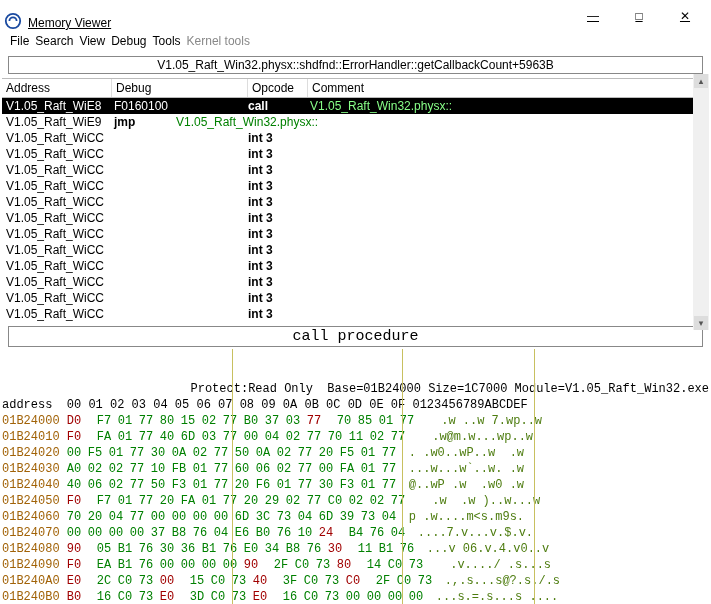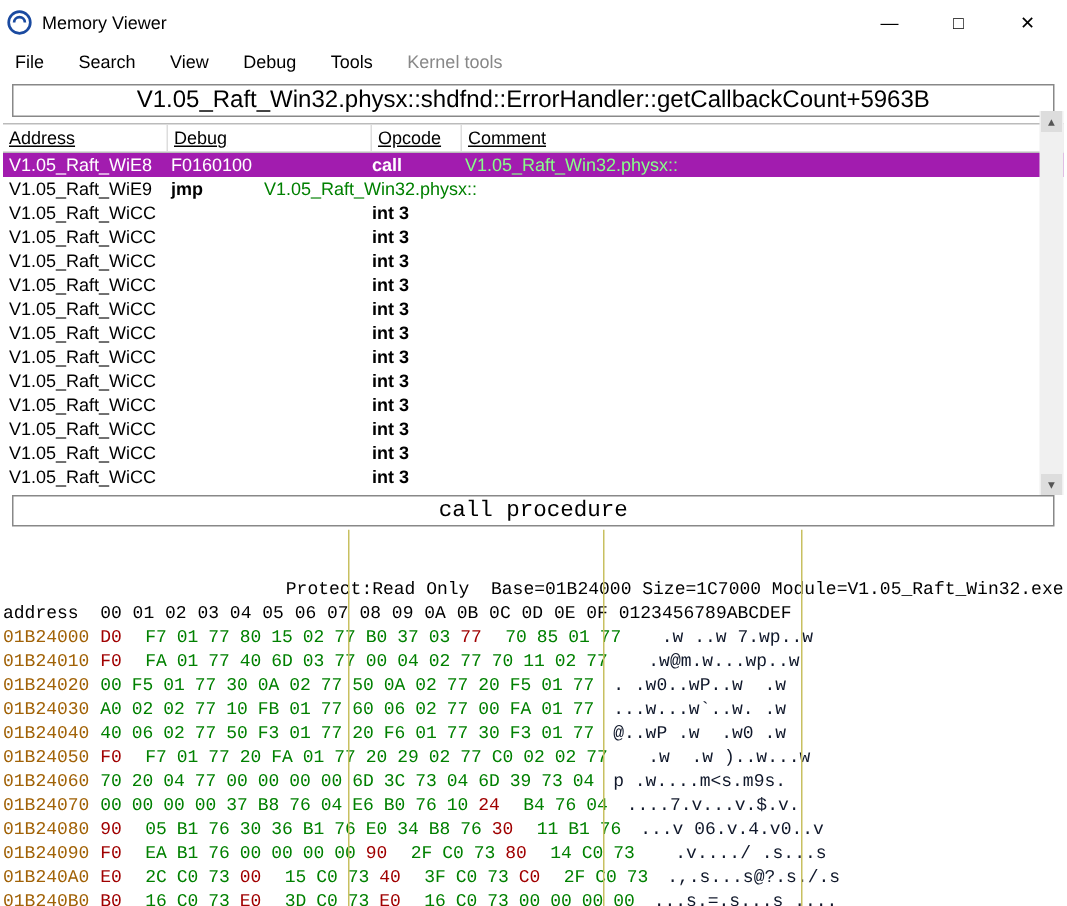--- a/index.html
+++ b/index.html
@@ -1,48 +1,48 @@
 <!DOCTYPE html>
 <html><head>
 <meta charset="utf-8">
 <style>
   * { margin: 0; padding: 0; box-sizing: border-box; }
   body { font-family: "Segoe UI", Arial, sans-serif; font-size: 12px; background: #fff; color: #000; width: 711px; height: 604px; overflow: hidden; position: relative; }
-  .titlebar { display: flex; align-items: center; height: 30px; padding: 0 4px; }
+  .titlebar { display: flex; align-items: flex-end; height: 30px; padding: 0 4px; text-decoration: underline; }
   .titlebar .icon { width: 18px; height: 18px; margin-right: 6px; display: inline-block; }
   .title { font-size: 12px; flex: 1; }
   .winbtns { display: flex; gap: 2px; }
   .winbtn { width: 44px; height: 28px; display: flex; align-items: center; justify-content: center; font-size: 12px; font-family: Arial; }
-  .menubar { display: flex; gap: 23px; padding: 4px 10px 6px 10px; font-size: 12px; }
+  .menubar { display: flex; gap: 6px; padding: 4px 10px 6px 10px; font-size: 12px; }
   .menubar div { cursor: default; }
   .menubar .disabled { color: #888; }
-  .location { border: 1px solid #888; margin: 2px 8px; text-align: center; font-size: 16px; padding: 1px 0; }
+  .location { border: 1px solid #888; margin: 2px 8px; text-align: center; font-size: 12px; padding: 1px 0; }
   .dis-header { display: flex; border-top: 1px solid #bbb; border-bottom: 1px solid #bbb; margin: 4px 2px 0 2px; font-size: 12px; }
-  .dis-header div { padding: 2px 4px; border-right: 1px solid #ddd; text-decoration: underline; }
+  .dis-header div { padding: 2px 4px; border-right: 1px solid #ddd; }
   .col-addr { width: 110px; }
   .col-bytes { width: 136px; }
   .col-op { width: 60px; }
   .col-comm { flex: 1; }
   .dis-body { margin: 0 2px; font-size: 12px; }
   .dis-row { display: flex; padding: 1px 4px; }
-  .dis-row.sel { background: #a21caf; color: #fff; }
+  .dis-row.sel { background: #000000; color: #fff; }
   .dis-row .addr { width: 108px; overflow: hidden; white-space: nowrap; }
   .dis-row .bytes { width: 134px; }
   .dis-row .op { width: 62px; font-weight: bold; }
   .dis-row .comm { flex: 1; color: #008000; }
   .dis-row.sel .comm { color: #88ff88; }
   .scroll-right { position: absolute; right: 2px; top: 74px; width: 16px; height: 256px; background: #f0f0f0; display:flex; flex-direction:column; justify-content:space-between; align-items:center; font-size:9px; color:#555;}
   .callproc { border: 1px solid #888; margin: 4px 8px 2px 8px; text-align: center; font-family: "Courier New", monospace; font-size: 15px; padding: 1px 0; }
   .hex { font-family: "Courier New", monospace; font-size: 12px; margin: 2px 2px; line-height: 16px; white-space: pre; position: relative; overflow: hidden; }
   .hex .info { color: #000; text-align: right; }
   .hex .row { white-space: pre; }
   .hex .addr { color: #a16207; }
   .hex .b { color: #008000; display:inline-block; width: 21px; text-align:left; }
   .hex .r { color: #a00000; display:inline-block; width: 30px; text-align:left; }
-  .hex .asc { color: #0f172a; margin-left: 6px; }
+  .hex .asc { color: #4d7c0f; margin-left: 6px; }
   .vline { position: absolute; top: 0; bottom: 0; border-left: 1px solid #c8c060; }
   .vline.a { left: 230px; }
   .vline.b { left: 400px; }
   .vline.c { left: 532px; }
   .ce-icon-svg { width:18px; height:18px; }
   .scroll-btn { width:14px;height:14px;display:flex;align-items:center;justify-content:center;background:#ddd; }
 </style>
 </head>
 <body>
 

